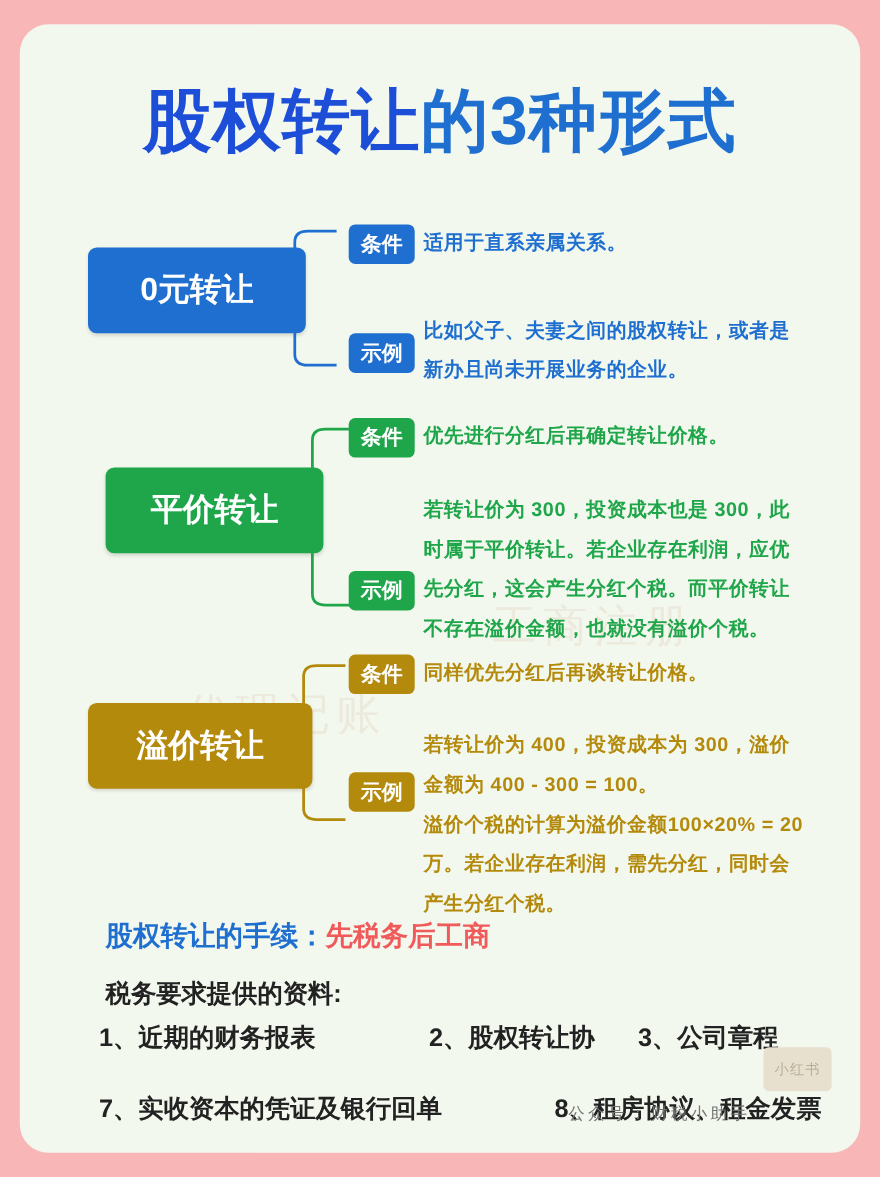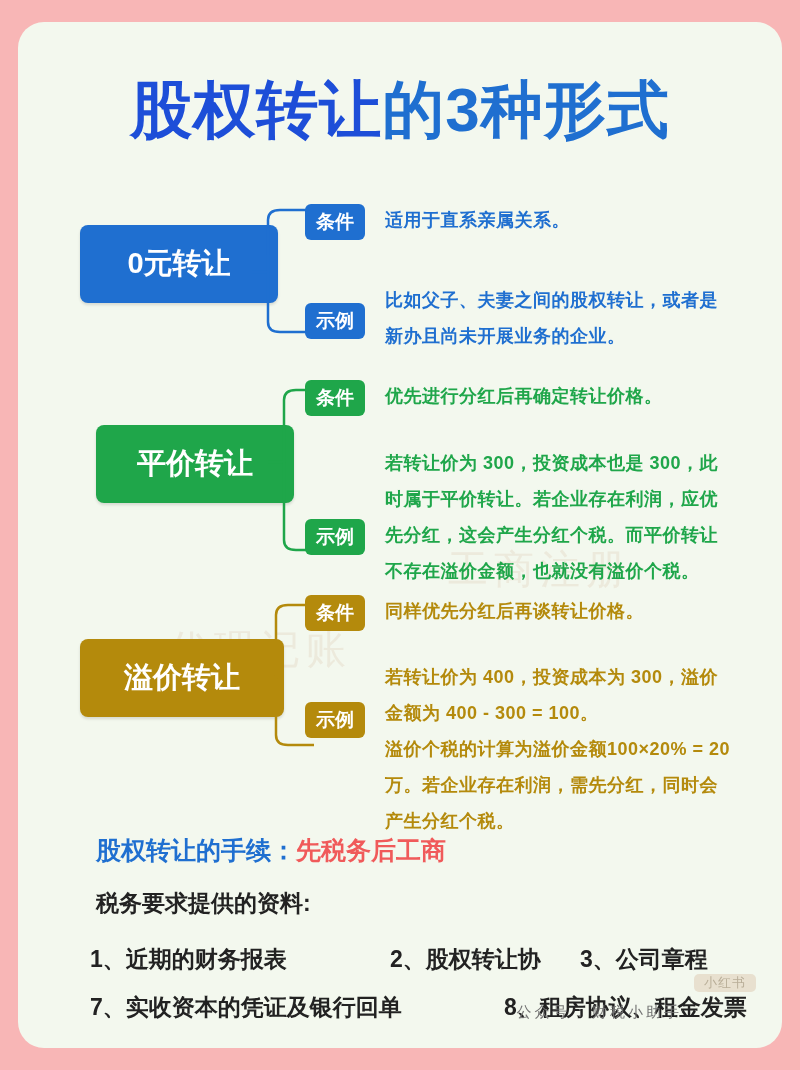--- a/index.html
+++ b/index.html
@@ -72,20 +72,21 @@
     position: absolute;
     display: flex;
     align-items: center;
     justify-content: center;
     color: #fff;
     font-weight: bold;
     font-size: 19px;
     border-radius: 6px;
     padding: 5px 11px;
     white-space: nowrap;
+    margin-left: 12px;
   }
   .text {
     position: absolute;
     font-size: 18px;
     line-height: 36px;
     font-weight: bold;
     letter-spacing: .5px;
   }
   .connector { position: absolute; }
 
@@ -125,21 +126,21 @@
     font-weight: bold;
     color: #222;
     white-space: nowrap;
   }
   .doc-row span { display: inline-block; }
   .brand {
     position: absolute;
     right: 26px;
     bottom: 56px;
     width: 62px;
-    height: 18px;
+    height: 40px;
     background: #e8e0cf;
     border-radius: 5px;
     color: #b9ae98;
     font-size: 13px;
     display: flex;
     align-items: center;
     justify-content: center;
     letter-spacing: 1px;
   }
   .foot-note {
@@ -213,21 +214,21 @@
 溢价个税的计算为溢价金额100×20% = 20 万。若企业存在利润，需先分红，同时会产生分红个税。</div>
   </div>
 
   <div class="footer-head">
     <span class="fh-a">股权转让的手续：</span><span class="fh-b">先税务后工商</span>
   </div>
 
   <div class="footer-sub">税务要求提供的资料:</div>
 
   <div class="doc-row" style="top:906px;">
-    <span style="width:300px;margin-top:16px;">1、近期的财务报表</span><span style="width:190px;">2、股权转让协</span><span>3、公司章程</span>
+    <span style="width:300px;">1、近期的财务报表</span><span style="width:190px;">2、股权转让协</span><span>3、公司章程</span>
   </div>
   <div class="doc-row" style="top:970px;">
     <span style="width:414px;">7、实收资本的凭证及银行回单</span><span>8、租房协议、租金发票</span>
   </div>
 
   <div class="brand">小红书</div>
   <div class="foot-note">公众号 : 财税小助手</div>
 
 </div>
 

